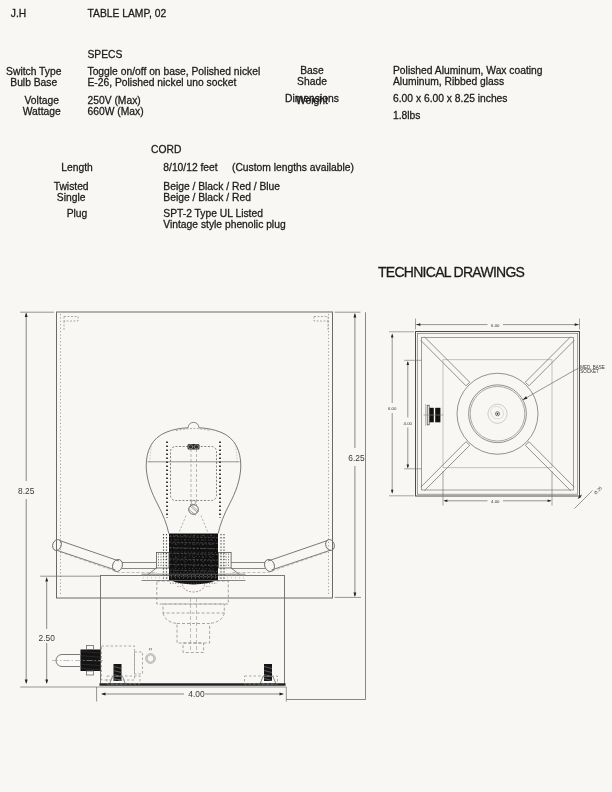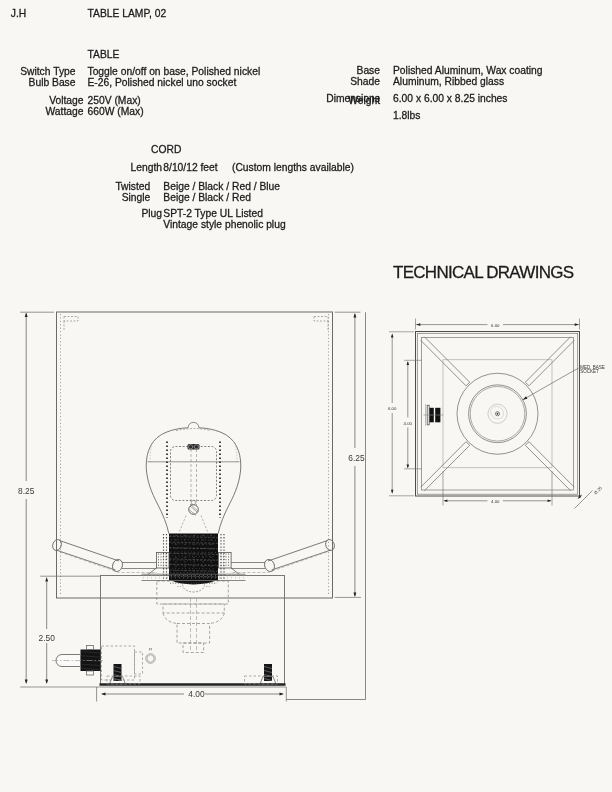--- a/index.html
+++ b/index.html
@@ -2,28 +2,28 @@
 <html><head>
 <meta charset="utf-8">
 <style>
   html,body { margin:0; padding:0; }
   body { width:612px; height:792px; background:#f8f7f4; position:relative;
          font-family:"Liberation Sans", sans-serif; overflow:hidden;
          -webkit-font-smoothing:antialiased; }
   body > * { transform: translateZ(0); }
   .t { position:absolute; white-space:pre; color:#1b1b1b; font-weight:normal;
        font-size:10.3px; line-height:11.1px; -webkit-text-stroke:0.28px #1b1b1b; }
-  .r { text-align:right;padding-left:8px; }
+  .r { text-align:center; }
   svg { position:absolute; left:0; top:0; }
 </style>
 </head>
 <body>
 <div class="t" style="left:10.8px; top:7.8px;">J.H</div>
 <div class="t" style="left:87.5px; top:7.8px;">TABLE LAMP, 02</div>
-<div class="t" style="left:87.5px; top:48.9px;">TABLE</div>
+<div class="t" style="left:87.5px; top:48.9px;">SPECS</div>
 
 <div class="t r" style="left:0; top:66.3px; width:67.5px;">Switch Type
 Bulb Base</div>
 <div class="t" style="left:87.5px; top:66.3px;">Toggle on/off on base, Polished nickel
 E-26, Polished nickel uno socket</div>
 <div class="t r" style="left:8px; top:94.7px; width:67.5px;">Voltage
 Wattage</div>
 <div class="t" style="left:87.5px; top:94.7px;">250V (Max)
 660W (Max)</div>
 
@@ -40,21 +40,21 @@
 <div class="t r" style="left:0; top:162.4px; width:154px;">Length</div>
 <div class="t" style="left:163.3px; top:162.4px;">8/10/12 feet&nbsp;&nbsp;&nbsp;&nbsp;&nbsp;(Custom lengths available)</div>
 <div class="t r" style="left:0; top:180.8px; width:142.3px;">Twisted
 Single</div>
 <div class="t" style="left:163.3px; top:180.8px;">Beige / Black / Red / Blue
 Beige / Black / Red</div>
 <div class="t r" style="left:0; top:208.2px; width:154px;">Plug</div>
 <div class="t" style="left:163.3px; top:208.2px;">SPT-2 Type UL Listed
 Vintage style phenolic plug</div>
 
-<div class="t" style="left:393px; top:266.6px; font-size:17px; letter-spacing:-0.72px;">TECHNICAL DRAWINGS</div>
+<div class="t" style="left:378px; top:266.6px; font-size:14px; letter-spacing:-0.72px;">TECHNICAL DRAWINGS</div>
 
 <div class="t" style="left:580.2px; top:365.6px; font-size:4.5px; line-height:4.8px; color:#333; -webkit-text-stroke:0;">MED. BASE
 SOCKET</div>
 
 <svg width="612" height="792" viewBox="0 0 612 792">
 <rect x="56.5" y="312.0" width="276.0" height="286.0" fill="none" stroke="#6b6b6b" stroke-width="1.0"></rect>
 <line x1="60.5" y1="314.0" x2="60.5" y2="596.0" stroke="#9a9a9a" stroke-width="0.9" stroke-dasharray="1.2,2.2"></line>
 <line x1="328.5" y1="314.0" x2="328.5" y2="596.0" stroke="#9a9a9a" stroke-width="0.9" stroke-dasharray="1.2,2.2"></line>
 <rect x="64.0" y="316.5" width="14.0" height="4.5" fill="none" stroke="#8a8a8a" stroke-width="0.7" stroke-dasharray="2,1.5"></rect>
 <rect x="314.0" y="316.5" width="14.0" height="4.5" fill="none" stroke="#8a8a8a" stroke-width="0.7" stroke-dasharray="2,1.5"></rect>

